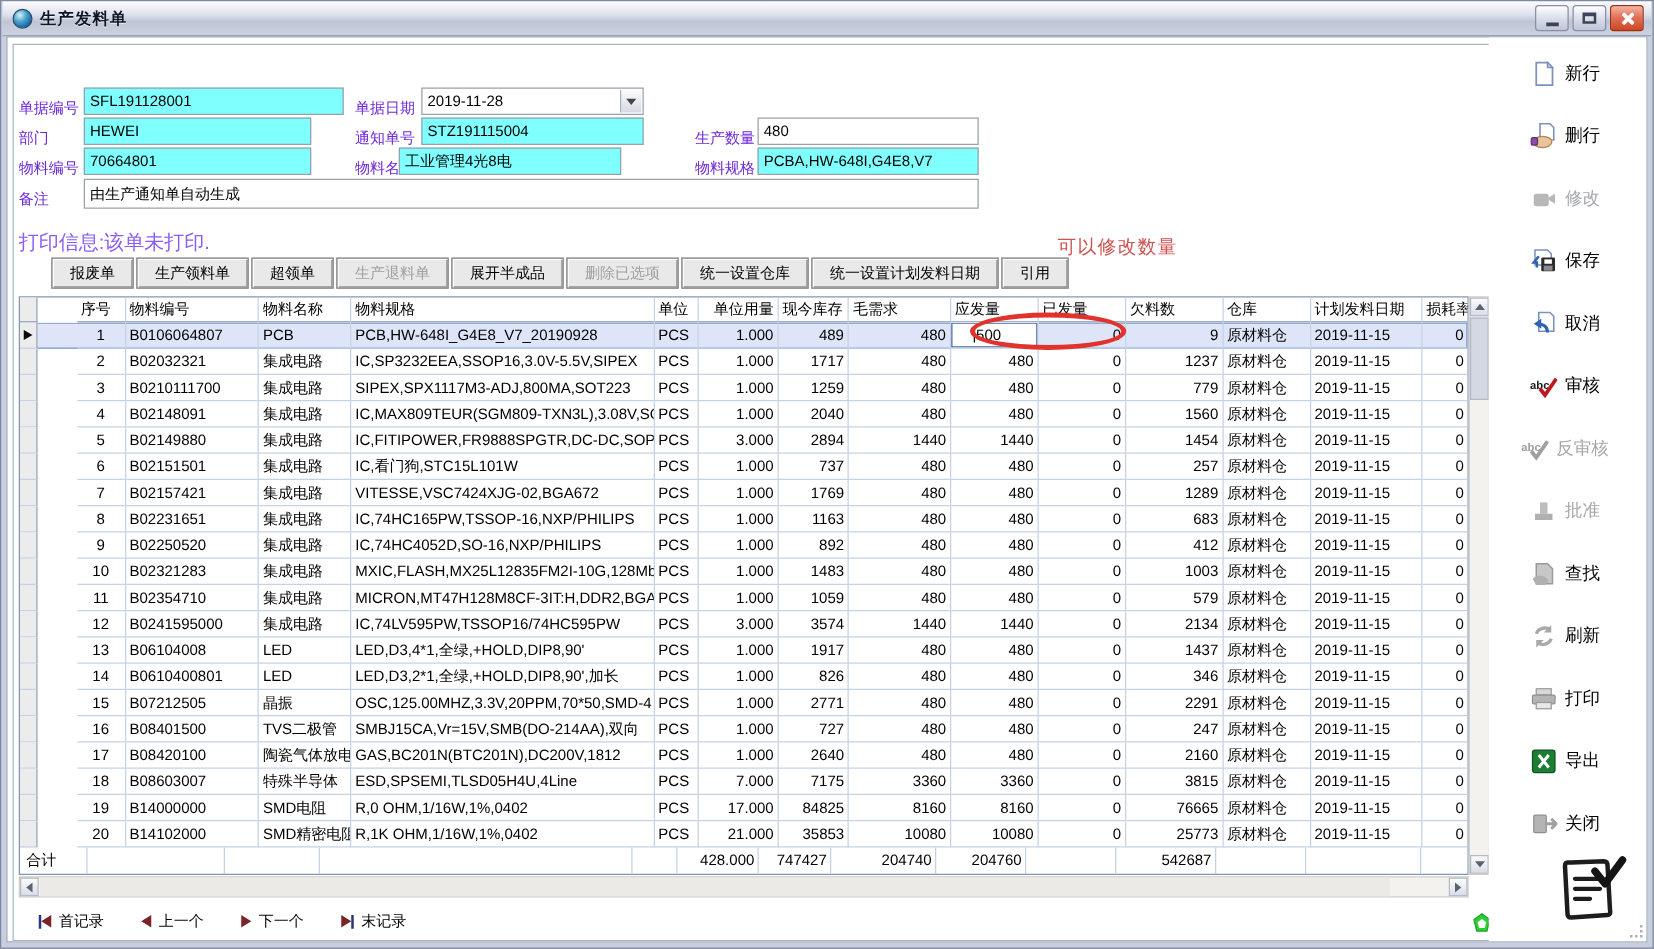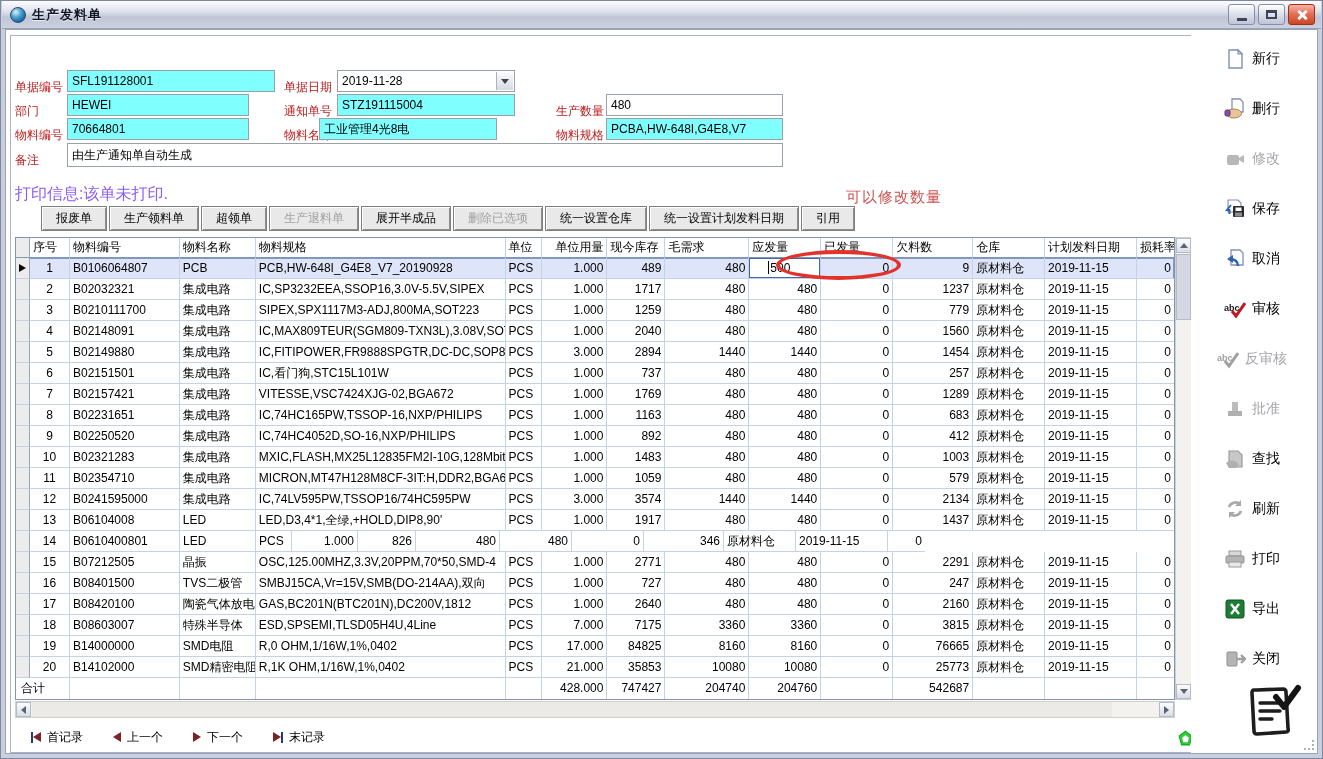--- a/index.html
+++ b/index.html
@@ -19,42 +19,42 @@
   .wb.min i{width:10px;height:3px;background:#3c445c;margin-top:9px;}
   .wb.max i{width:11px;height:9px;border:2px solid #3c445c;border-top-width:3px;background:transparent;}
   .wb.close{background:linear-gradient(#f6b5a5,#e2735a 45%,#cc4724);border-color:#a03010;}
   .wb.close i{position:relative;width:12px;height:12px;}
   .wb.close i::before,.wb.close i::after{content:"";position:absolute;left:5px;top:0;width:3px;height:12px;background:#fff;border-radius:1px;}
   .wb.close i::before{transform:rotate(45deg);} .wb.close i::after{transform:rotate(-45deg);}
   
   .content{position:absolute;left:4px;top:28px;right:4px;bottom:4px;background:#fff;border:1px solid #9aa2b6;}
   .panel{position:absolute;left:4px;top:5px;width:1184px;height:718px;border:1px solid #aab2c4;background:#fff;}
   
-  .flabel{position:absolute;font-size:12px;color:#b91c1c;height:22px;line-height:22px;white-space:nowrap;}
+  .flabel{position:absolute;font-size:12px;color:#6d28d9;height:22px;line-height:22px;white-space:nowrap;font-family:Liberation Mono, monospace;}
   .ffield{position:absolute;height:22px;line-height:20px;border:1px solid #9aa0aa;background:#fff;font-size:12px;
     padding:0 4px;overflow:hidden;white-space:nowrap;color:#000;}
   .cyan{background:#80ffff;}
   .combo{padding-right:20px;}
   .combo-btn{position:absolute;right:1px;top:1px;bottom:1px;width:17px;border-left:1px solid #aab0bc;
     background:linear-gradient(#fbfbfc,#d6dae4);display:flex;align-items:center;justify-content:center;}
   .chev{width:0;height:0;border-left:4px solid transparent;border-right:4px solid transparent;border-top:5px solid #444;}
   .print-info{position:absolute;left:4px;top:148px;font-size:16px;color:#8b5cf6;}
   
   .toolbar{position:absolute;left:30px;top:170px;display:flex;gap:2px;align-items:flex-end;}
   .tbtn{height:25px;line-height:23px;padding:0 14px;font-size:12px;color:#000;background:#e9e9e9;
     border:1px solid #7f7f7f;box-shadow:inset 1px 1px 0 #ffffff, inset -1px -1px 0 #909090;white-space:nowrap;cursor:pointer;}
   .tbtn.disabled{color:#a0a0a0;cursor:default;}
   .annotation{position:absolute;left:835px;top:152px;font-size:15px;color:#cd5250;letter-spacing:1px;}
   
   .grid{position:absolute;left:4px;top:201px;width:1160px;border:1px solid #8295b5;background:#fff;font-size:12px;color:#000;}
   .thead,.trow{display:flex;}
   .cell{padding:0 3px;border-right:1px solid #c3d2e7;border-bottom:1px solid #c3d2e7;white-space:nowrap;overflow:hidden;height:21px;line-height:20px;}
   .thead .cell{height:20px;line-height:19px;border-bottom:1px solid #8295b5;text-align:left;}
   .c-ind{width:14px;background:#ececec;border-right:1px solid #9aa6ba;padding:0;}
-  .c-seq{width:40px;text-align:center;}
+  .c-seq{width:40px;text-align:center;margin-left:32px;}
   .c-code{width:110px;}
   .c-name{width:76px;}
   .c-spec{width:250px;}
   .c-unit{width:36px;}
   .c-usage{width:66px;text-align:right;}
   .c-stock{width:58px;text-align:right;}
   .c-gross{width:84px;text-align:right;}
   .c-issue{width:72px;text-align:right;}
   .c-issued{width:72px;text-align:right;}
   .c-short{width:80px;text-align:right;}
@@ -423,20 +423,21 @@
               <div class="cell c-wh">原材料仓</div>
               <div class="cell c-date">2019-11-15</div>
               <div class="cell c-loss">0</div>
             </div>
 
             <div class="trow">
               <div class="cell c-ind"></div>
               <div class="cell c-seq">14</div>
               <div class="cell c-code">B0610400801</div>
               <div class="cell c-name">LED</div>
+              <div class="cell c-spec">LED,D3,2*1,全绿,+HOLD,DIP8,90',加长</div>
               <div class="cell c-unit">PCS</div>
               <div class="cell c-usage">1.000</div>
               <div class="cell c-stock">826</div>
               <div class="cell c-gross">480</div>
               <div class="cell c-issue">480</div>
               <div class="cell c-issued">0</div>
               <div class="cell c-short">346</div>
               <div class="cell c-wh">原材料仓</div>
               <div class="cell c-date">2019-11-15</div>
               <div class="cell c-loss">0</div>

